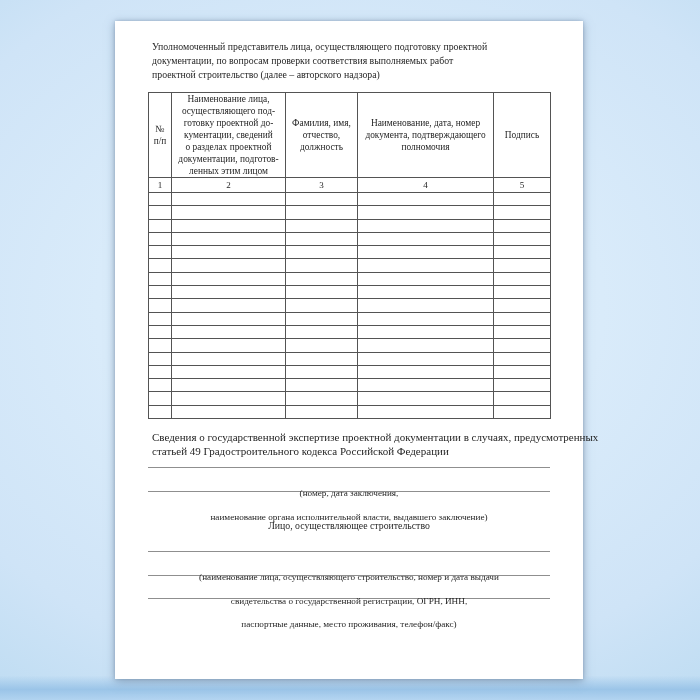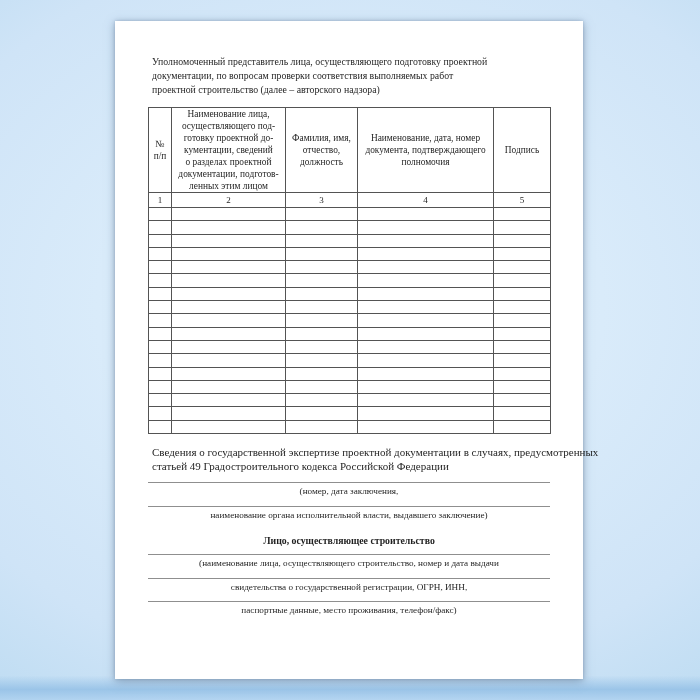--- a/index.html
+++ b/index.html
@@ -22,21 +22,21 @@
     left: 115px;
     top: 21px;
     width: 468px;
     height: 658px;
     background: #ffffff;
     box-shadow: 0 2px 9px rgba(88,113,142,0.55), 0 0 3px rgba(88,113,142,0.35);
   }
   .content {
     position: absolute;
     left: 33px;
-    top: 34px;
+    top: 19px;
     width: 402px;
   }
   .para { margin: 0; font-size: 9.8px; line-height: 14px; }
   .para .line { display: block; white-space: nowrap; }
   .intro { margin-left: 4px; margin-bottom: 10px; }
   .expertise { margin-top: 11px; margin-left: 4px; font-size: 11px; }
 
   table.reg {
     border-collapse: collapse;
     table-layout: fixed;
@@ -60,34 +60,33 @@
     font-size: 9px;
     line-height: 14px;
   }
   table.reg tbody.empty td { height: 12.3px; }
 
   .blanks { margin-top: 9px; }
   .blank {
     box-sizing: border-box;
     height: 23.6px;
     border-top: 1px solid #8f8f8f;
-    padding-top: 3px;
+    padding-top: 20px;
     text-align: center;
   }
   .blank .caption {
     font-size: 9.2px;
     line-height: 10px;
     color: #1f1f1f;
   }
   .center-heading {
-    margin: 5px 0 6px 0;
+    margin: 5px 0 18px 0;
     font-size: 9.8px;
     line-height: 14px;
     text-align: center;
-    font-weight: bold;
   }
 </style>
 </head>
 <body>
 
 <div class="page">
   <div class="content">
 
     <p class="para intro">
       <span class="line">Уполномоченный представитель лица, осуществляющего подготовку проектной</span>

